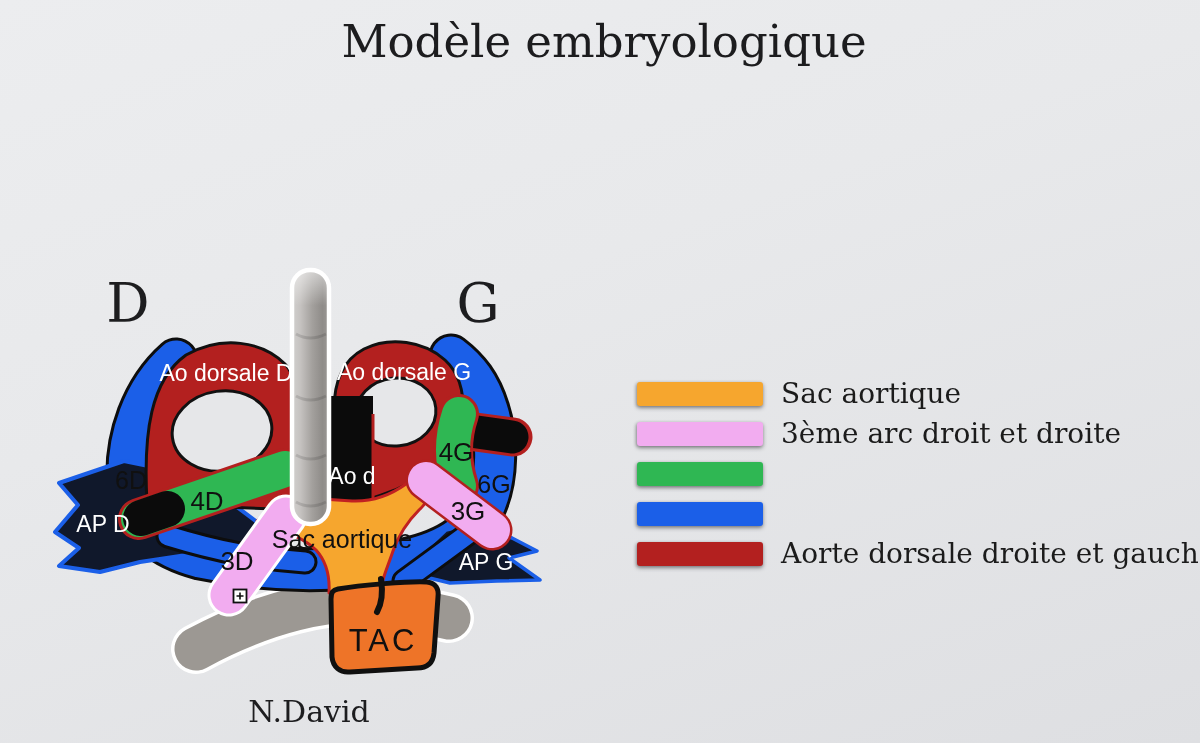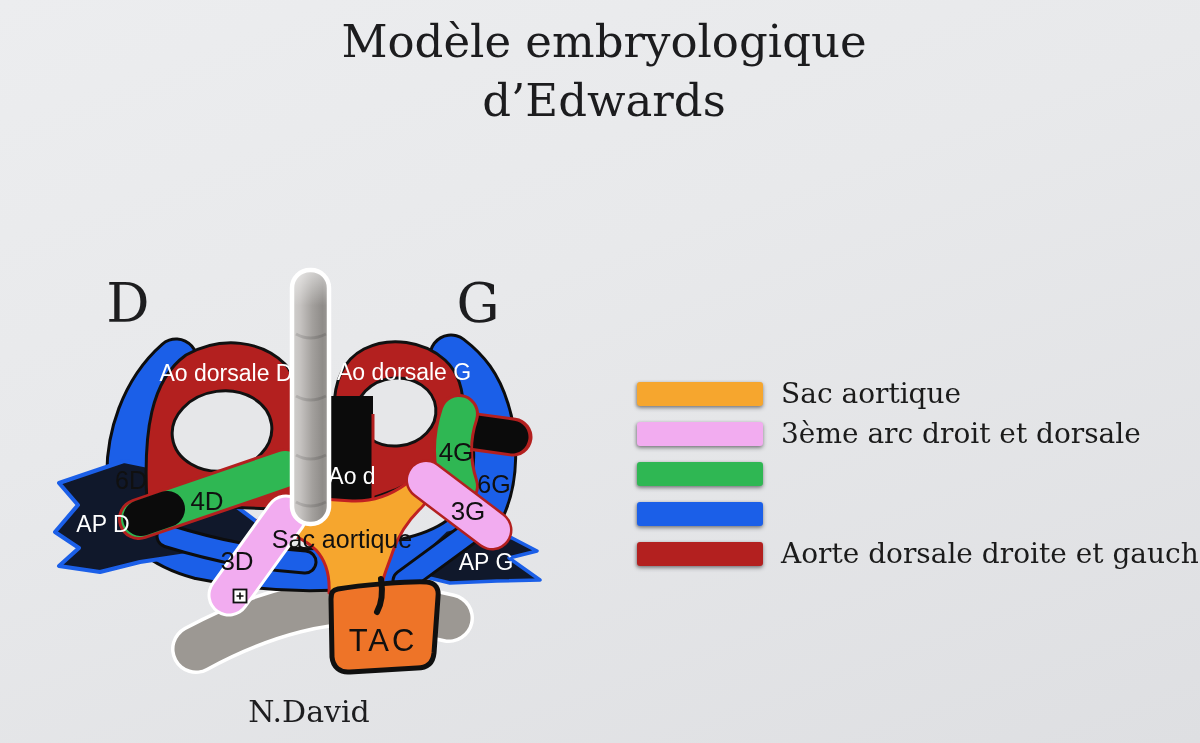--- a/index.html
+++ b/index.html
@@ -38,21 +38,20 @@
   .white-t{fill:#ffffff;}
   .black-t{fill:#101010;}
 </style>
 </head>
 <body>
 
 <div class="slide">
 
   <div class="title">
     <div>Modèle embryologique</div>
-    <div>d’Edwards</div>
   </div>
 
   <svg class="diagram" width="1200" height="743" viewBox="0 0 1200 743">
     <defs>
       <linearGradient id="metalGrad" x1="0" y1="0" x2="1" y2="0">
         <stop offset="0%" stop-color="#d2d0ce"></stop>
         <stop offset="22%" stop-color="#c6c3c1"></stop>
         <stop offset="55%" stop-color="#a3a09d"></stop>
         <stop offset="82%" stop-color="#8f8c89"></stop>
         <stop offset="100%" stop-color="#9b9895"></stop>
@@ -155,21 +154,21 @@
     </g>
   </svg>
 
   <div class="legend">
     <div class="legend-row">
       <div class="swatch" style="background-color: rgb(246, 166, 46);"></div>
       <div class="legend-label">Sac aortique</div>
     </div>
     <div class="legend-row">
       <div class="swatch" style="background-color: rgb(242, 172, 240);"></div>
-      <div class="legend-label">3ème arc droit et dorsale</div>
+      <div class="legend-label">3ème arc droit et droite</div>
     </div>
     <div class="legend-row">
       <div class="swatch" style="background-color: rgb(47, 183, 83);"></div>
     </div>
     <div class="legend-row">
       <div class="swatch" style="background-color: rgb(27, 95, 232);"></div>
     </div>
     <div class="legend-row">
       <div class="swatch" style="background-color: rgb(179, 32, 31);"></div>
       <div class="legend-label">Aorte dorsale droite et gauche</div>

